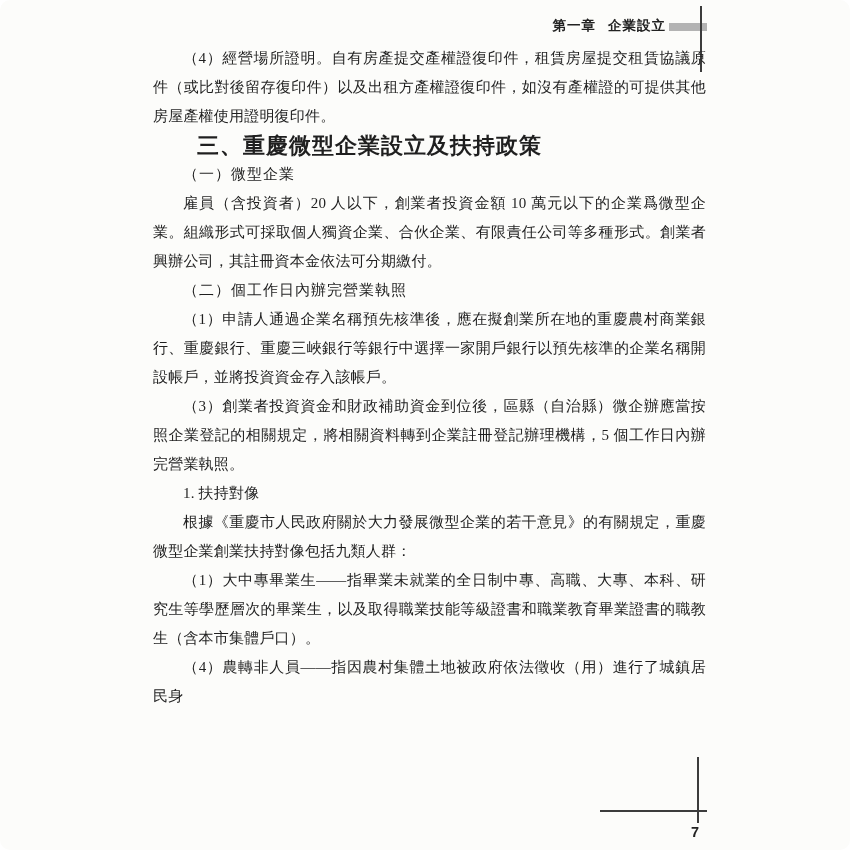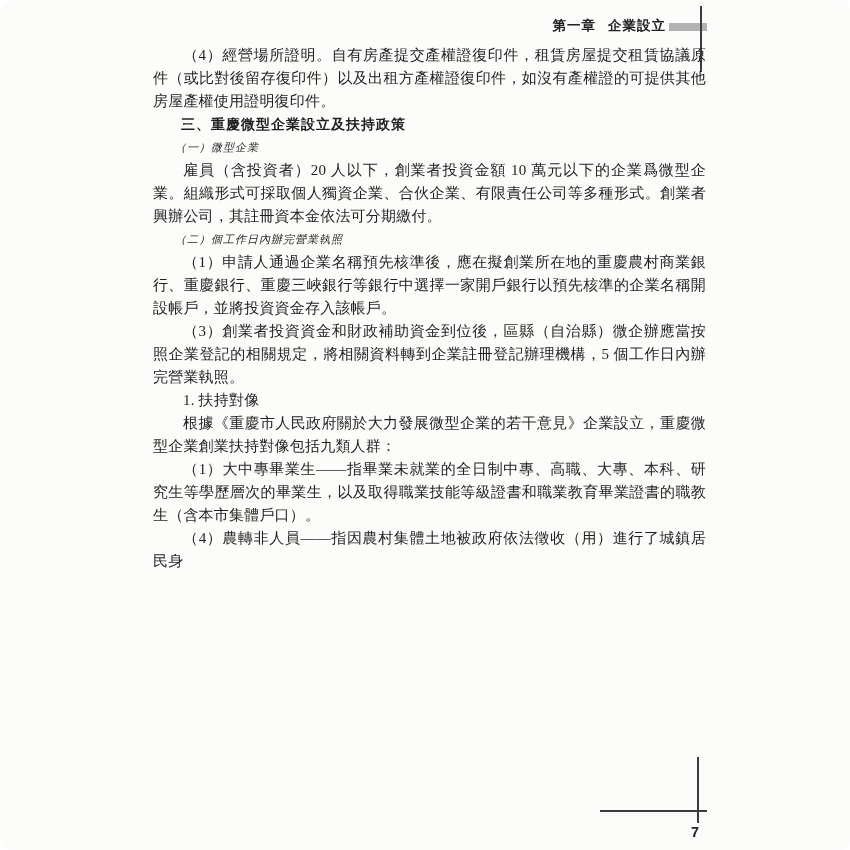--- a/index.html
+++ b/index.html
@@ -62,39 +62,38 @@
     height: 2px;
     background: #3c3c3c;
   }
   
   .text-block {
     position: absolute;
     left: 153px;
     top: 44px;
     width: 553px;
     font-size: 15px;
-    line-height: 23px;
+    line-height: 29px;
     letter-spacing: 0.2px;
     text-align: justify;
   }
   .text-block p {
     text-indent: 2em;
     margin: 0;
   }
   .sec-heading {
     font-family: Liberation Sans, sans-serif;
     font-weight: bold;
-    font-size: 14px;
+    font-size: 22px;
     margin: 14px 0 11px;
     text-indent: 0;
     letter-spacing: 1px;
   }
   .sub-heading {
-    font-style: italic; 
-    font-size: 11px;
+    font-size: 15px;
     margin: 10px 0 9px;
     text-indent: 0;
     letter-spacing: 1px;
   }
   .num-item { text-indent: 2em; }
   
   .folio {
     position: absolute;
     left: 683px;
     top: 824px;
@@ -122,20 +121,20 @@
 
   <div class="text-block">
     <p>（4）經營場所證明。自有房產提交產權證復印件，租賃房屋提交租賃協議原件（或比對後留存復印件）以及出租方產權證復印件，如沒有產權證的可提供其他房屋產權使用證明復印件。</p>
     <p class="sec-heading">三、重慶微型企業設立及扶持政策</p>
     <p class="sub-heading">（一）微型企業</p>
     <p>雇員（含投資者）20 人以下，創業者投資金額 10 萬元以下的企業爲微型企業。組織形式可採取個人獨資企業、合伙企業、有限責任公司等多種形式。創業者興辦公司，其註冊資本金依法可分期繳付。</p>
     <p class="sub-heading">（二）個工作日內辦完營業執照</p>
     <p>（1）申請人通過企業名稱預先核準後，應在擬創業所在地的重慶農村商業銀行、重慶銀行、重慶三峽銀行等銀行中選擇一家開戶銀行以預先核準的企業名稱開設帳戶，並將投資資金存入該帳戶。</p>
     <p>（3）創業者投資資金和財政補助資金到位後，區縣（自治縣）微企辦應當按照企業登記的相關規定，將相關資料轉到企業註冊登記辦理機構，5 個工作日內辦完營業執照。</p>
     <p class="num-item">1. 扶持對像</p>
-    <p>根據《重慶市人民政府關於大力發展微型企業的若干意見》企業設立，重慶微型企業創業扶持對像包括九類人群：</p>
+    <p>根據《重慶市人民政府關於大力發展微型企業的若干意見》的有關規定，重慶微型企業創業扶持對像包括九類人群：</p>
     <p>（1）大中專畢業生——指畢業未就業的全日制中專、高職、大專、本科、研究生等學歷層次的畢業生，以及取得職業技能等級證書和職業教育畢業證書的職教生（含本市集體戶口）。</p>
     <p>（4）農轉非人員——指因農村集體土地被政府依法徵收（用）進行了城鎮居民身</p>
   </div>
 
   <div class="folio">7</div>
 
 </div>
 
 </body></html>

